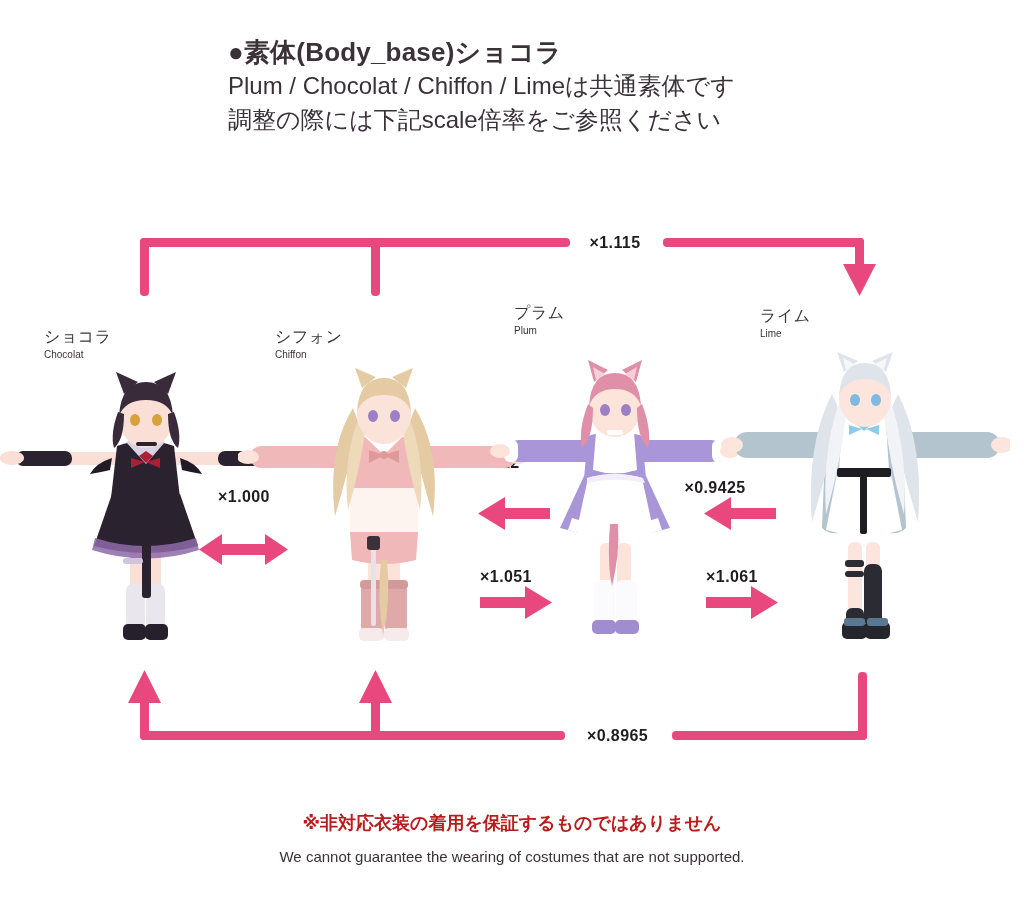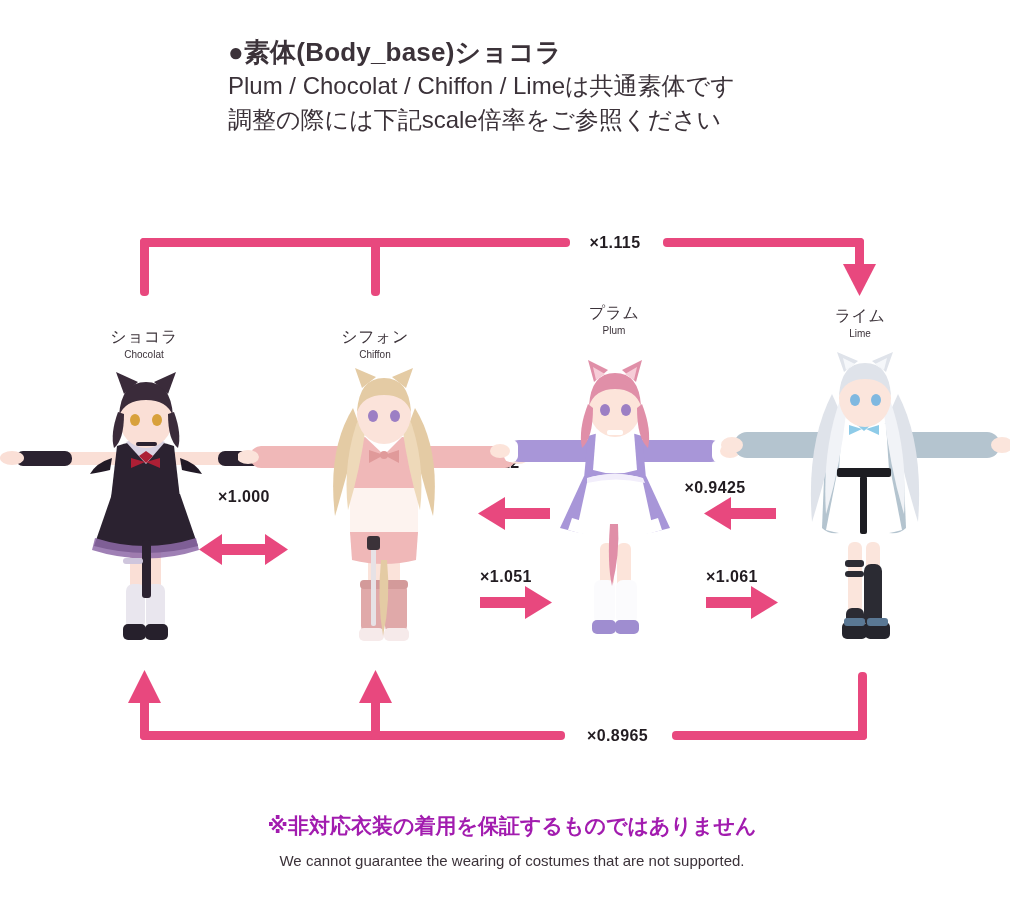--- a/index.html
+++ b/index.html
@@ -22,40 +22,40 @@
   .hdr-body{}
   .hdr-line{
     font-size:24px;font-weight:400;color:#3b3239;
     line-height:1.42;white-space:nowrap;
   }
 
   
   .stage{position:absolute;left:0;top:0;width:1024px;height:922px;}
 
   
-  .name-label{position:absolute;text-align:center;width:200px;}
+  .name-label{position:absolute;width:200px;}
   .name-jp{font-size:16px;font-weight:400;color:#3b3239;line-height:1.3;letter-spacing:.5px;}
   .name-en{font-size:10px;font-weight:400;color:#3b3239;line-height:1.35;}
 
   
   .scale{position:absolute;text-align:center;}
   .scale-txt{
     font-size:16px;font-weight:700;color:#221c21;
     letter-spacing:.4px;white-space:nowrap;line-height:1;
   }
 
   
   .connectors{position:absolute;left:0;top:0;width:1024px;height:922px;pointer-events:none;}
 
   
   .figure{position:absolute;}
 
   
   .footer{position:absolute;left:0;top:812px;width:1024px;text-align:center;}
-  .foot-jp{font-size:21px;font-weight:700;color:#a21caf;line-height:1.3;letter-spacing:0px;}
+  .foot-jp{font-size:18px;font-weight:700;color:#b91c1c;line-height:1.3;letter-spacing:0px;}
   .foot-en{font-size:15px;font-weight:400;color:#3b3239;margin-top:12px;line-height:1.3;}
 </style>
 </head>
 <body>
 
 <div class="page">
 
   <div class="hdr">
     <div class="hdr-title">●素体(Body_base)ショコラ</div>
     <div class="hdr-body">

